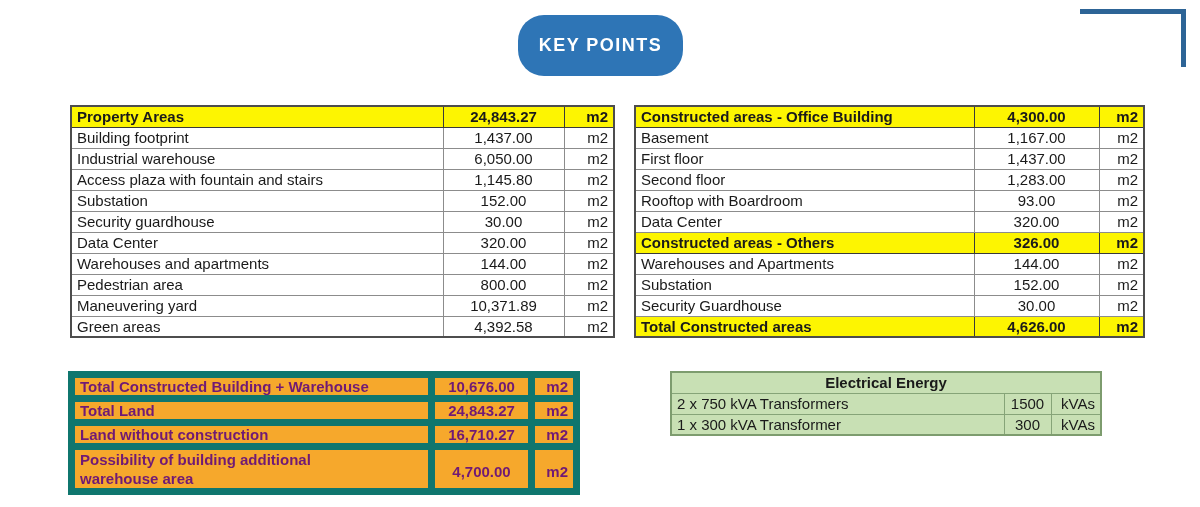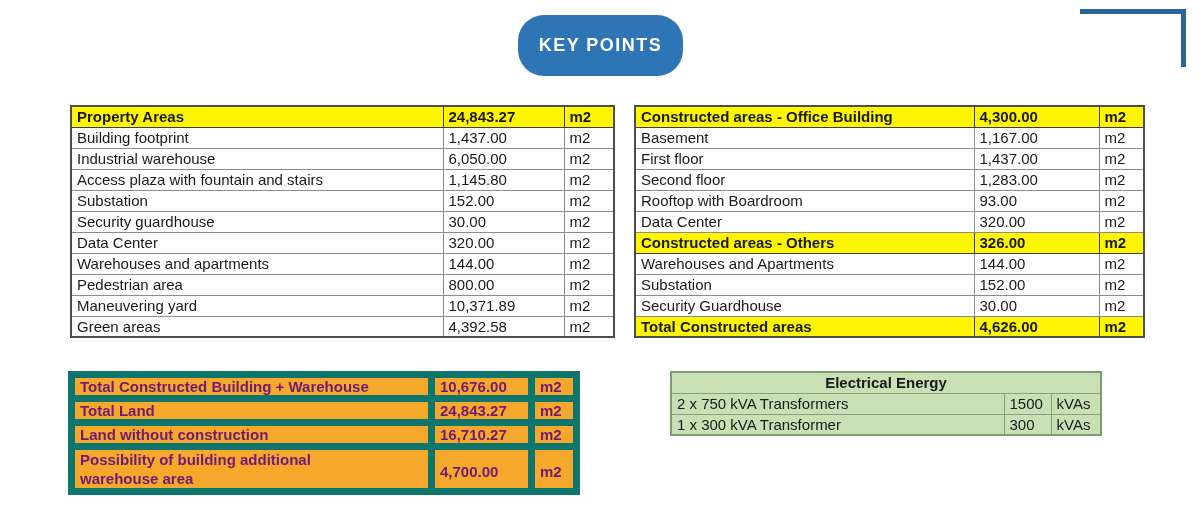--- a/index.html
+++ b/index.html
@@ -28,22 +28,22 @@
 
   
   table.tbl {
     position:absolute; border-collapse:collapse; table-layout:fixed;
     font-size:15px; color:#1a1a1a;
   }
   table.tbl td {
     height:21px; padding:0 5px; overflow:hidden; white-space:nowrap;
     vertical-align:middle;
   }
-  td.val { text-align:left; padding-right:7px; }
-  td.unit { text-align:left; padding-left:4px; }
+  td.val { text-align:center; padding-right:7px; }
+  td.unit { text-align:right; padding-left:4px; }
 
   
   table.white { border:2px solid #4d4d4d; }
   table.white td { background:#ffffff; border:1px solid #8c8c8c; }
   table.white tr.hl td {
     background:var(--highlight_yellow,#fdf501);
     font-weight:bold; border-color:#3a3a3a;
   }
 
   

